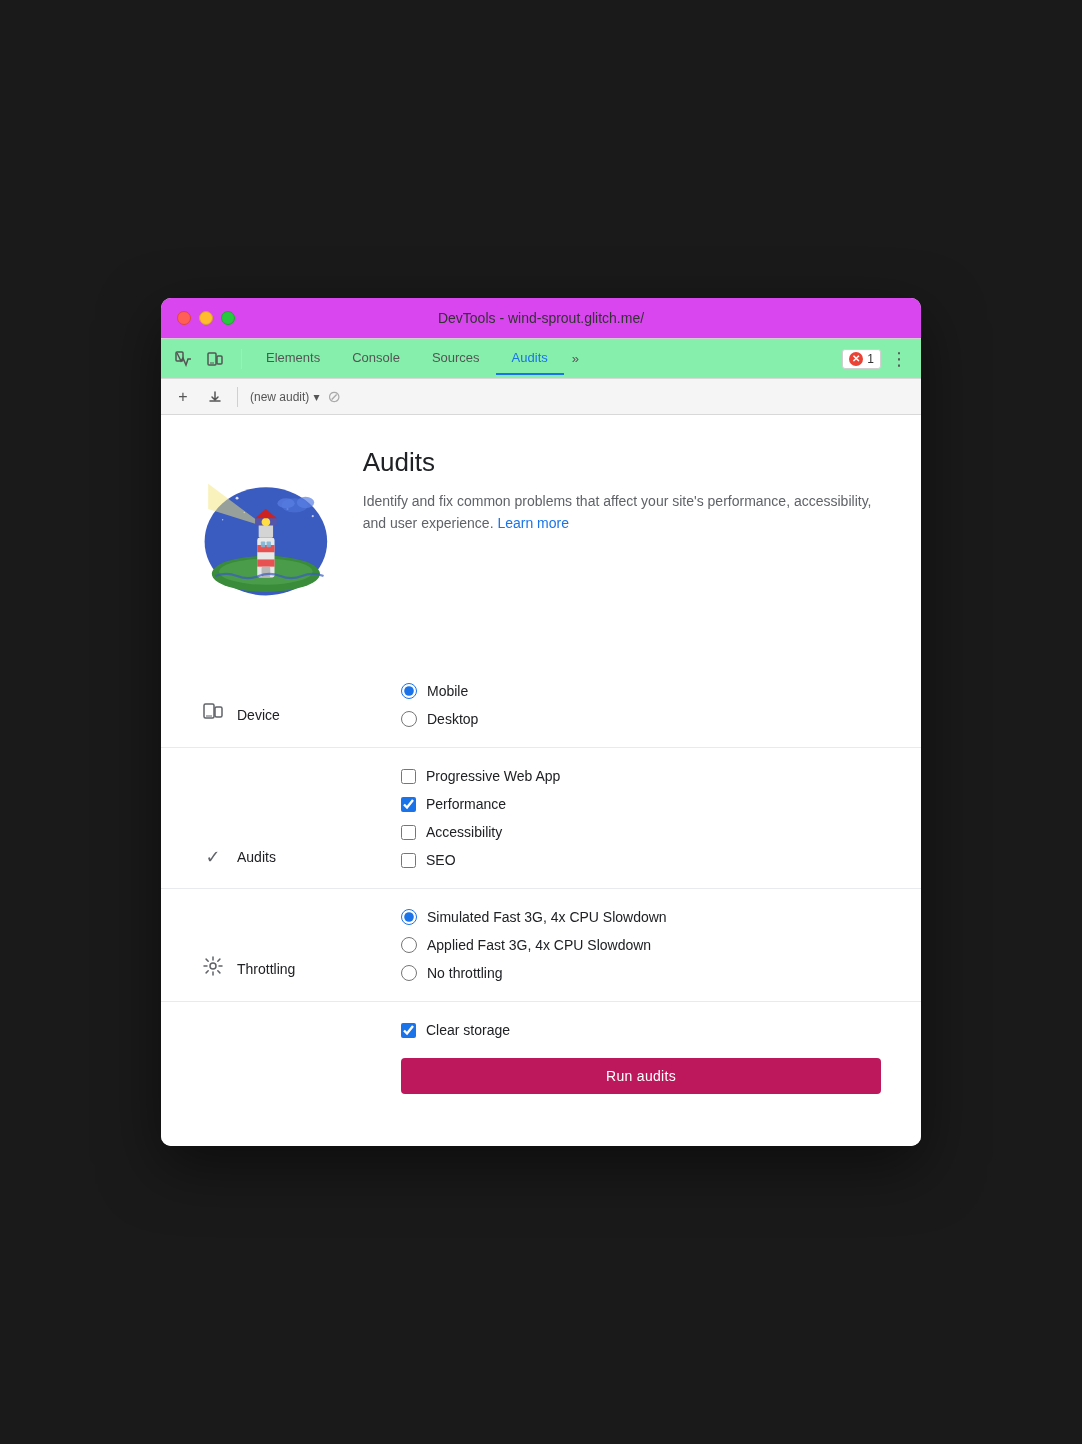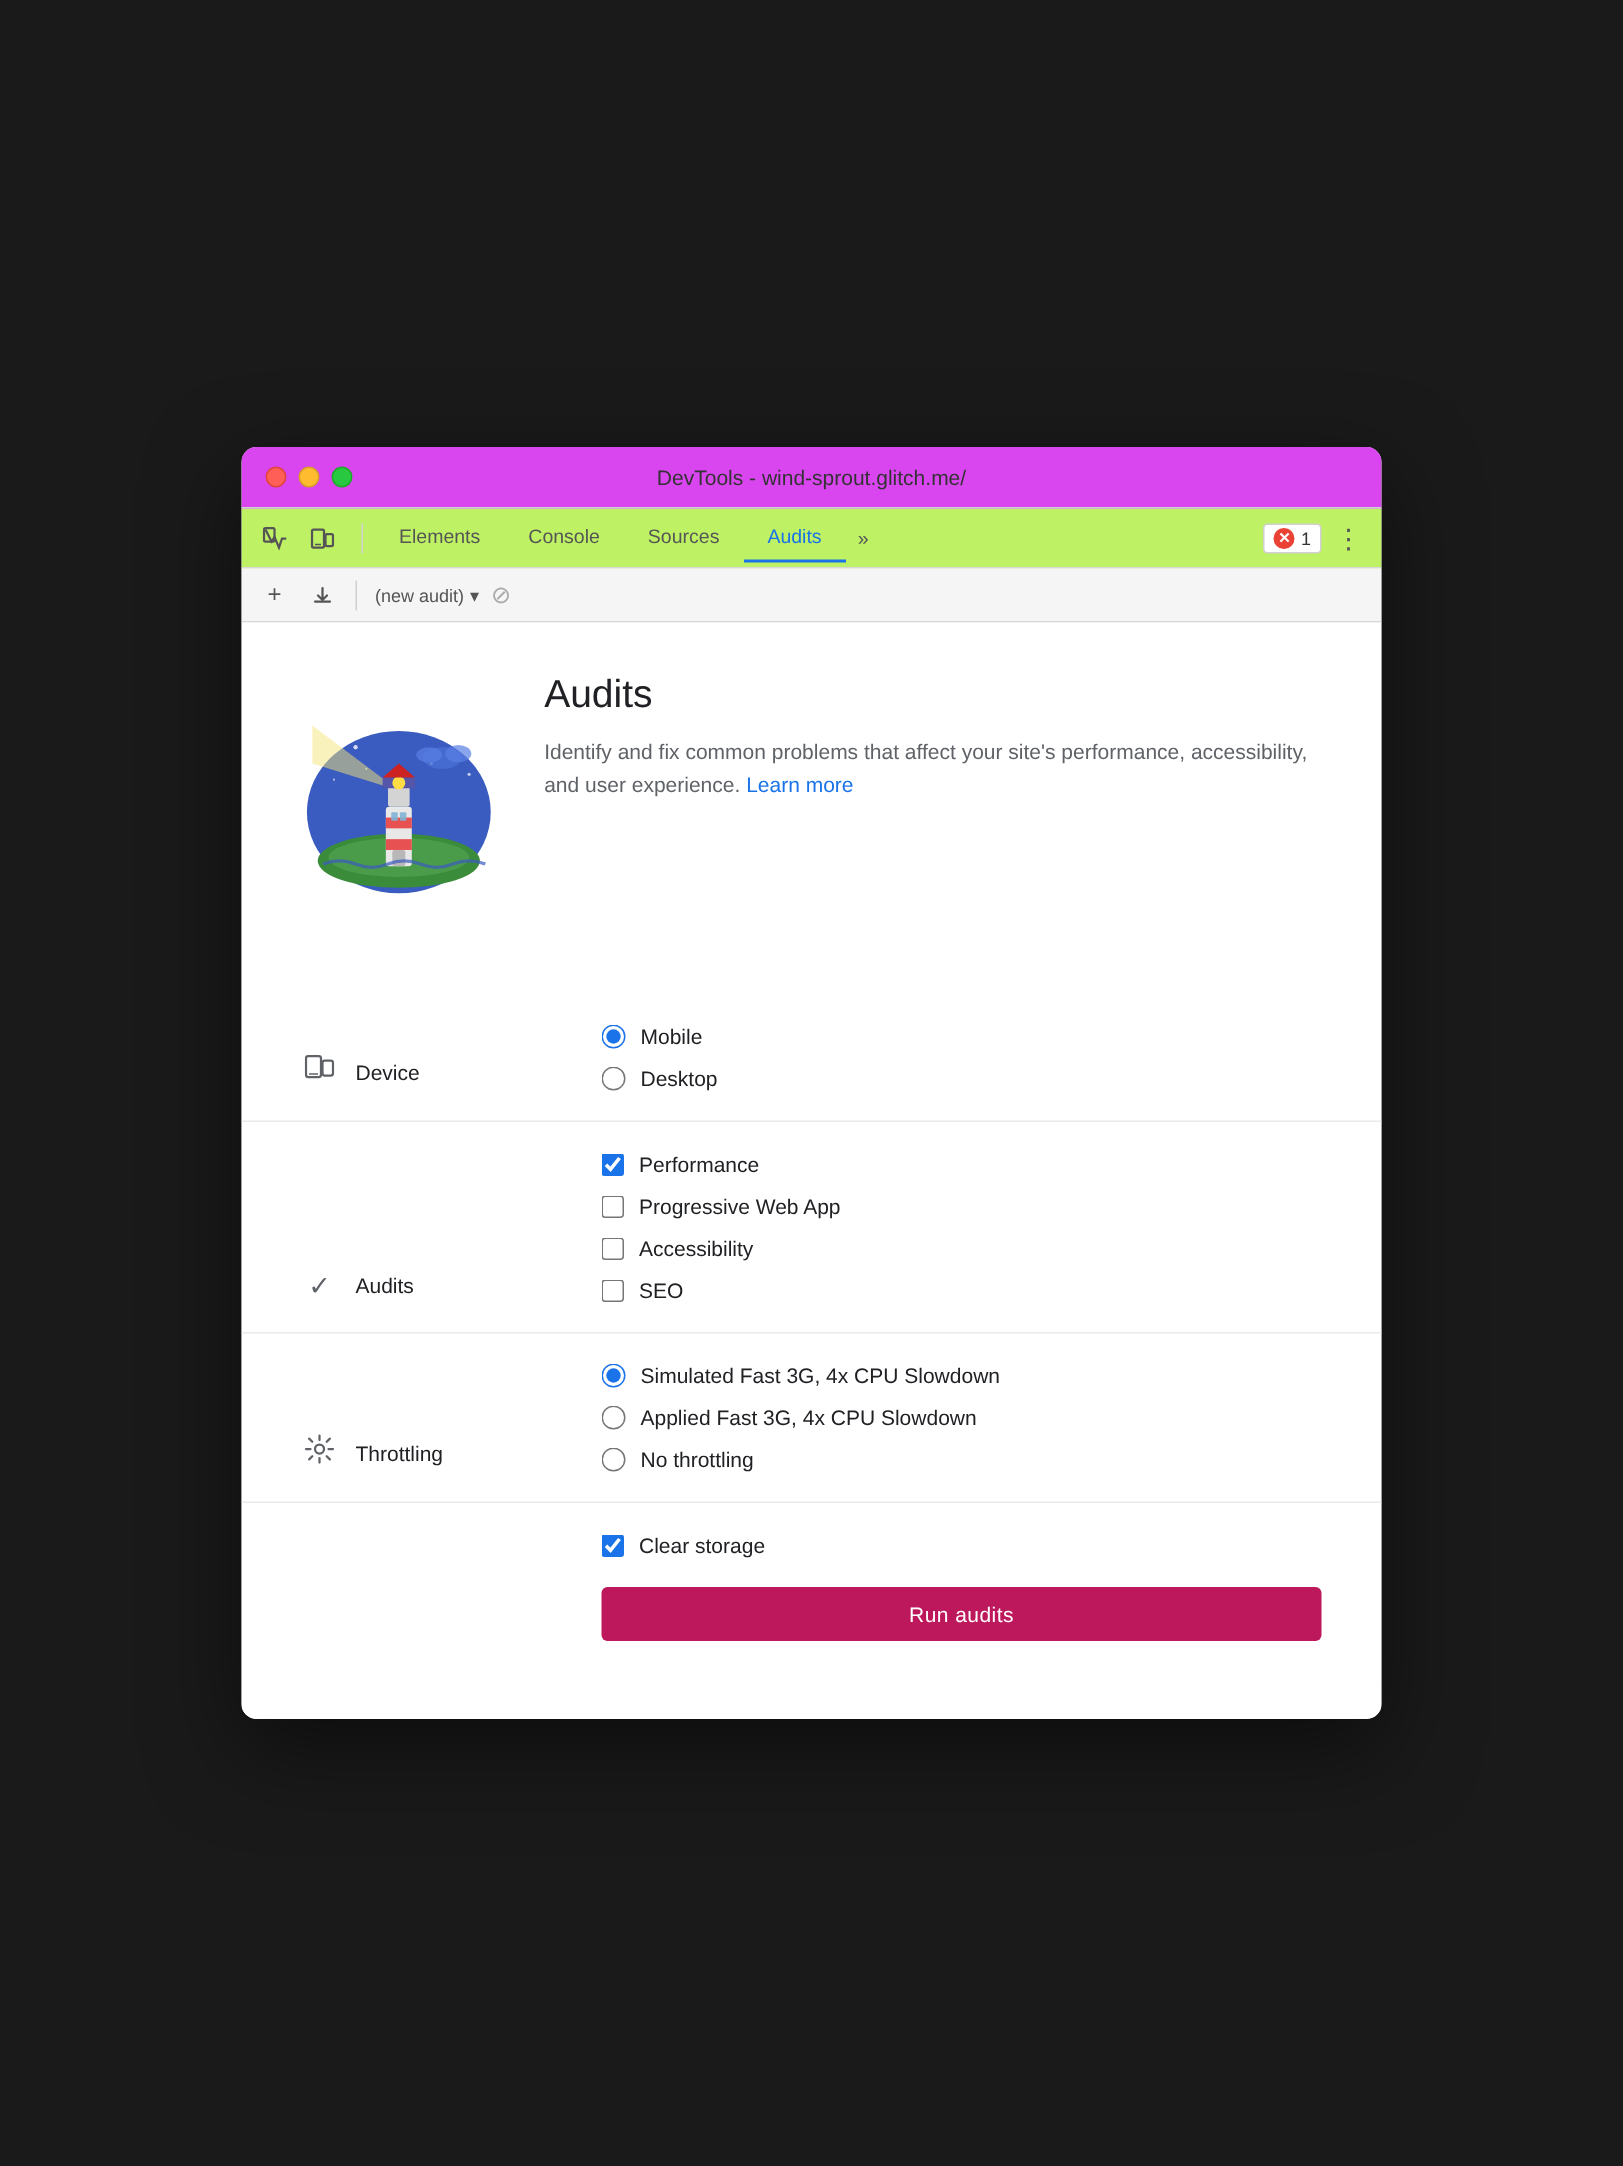--- a/index.html
+++ b/index.html
@@ -41,21 +41,21 @@
     }
     .tl-red { background: #ff5f57; border: 1px solid #e0443e; }
     .tl-yellow { background: #febc2e; border: 1px solid #d6a127; }
     .tl-green { background: #28c840; border: 1px solid #1aab29; }
     .titlebar-title {
       font-size: 14px;
       color: #333;
       font-weight: 500;
     }
     .toolbar {
-      background: #bef264;
+      background: #86efac;
       border-bottom: 1px solid #d8d8d8;
       display: flex;
       align-items: center;
       padding: 0 8px;
       height: 40px;
       gap: 4px;
     }
     .toolbar-icons {
       display: flex;
       align-items: center;
@@ -453,26 +453,26 @@
       </div>
     </div>
 
     <div class="settings-section">
       <div class="section-label">
         <span class="section-label-icon">✓</span>
         <span class="section-label-text">Audits</span>
       </div>
       <div class="section-options">
         <label class="checkbox-option">
+          <input type="checkbox" style="">
+          <span class="checkbox-label">Progressive Web App</span>
+        </label>
+        <label class="checkbox-option">
           <input type="checkbox" checked="" style="">
           <span class="checkbox-label">Performance</span>
-        </label>
-        <label class="checkbox-option">
-          <input type="checkbox" style="">
-          <span class="checkbox-label">Progressive Web App</span>
         </label>
         <label class="checkbox-option">
           <input type="checkbox" style="">
           <span class="checkbox-label">Accessibility</span>
         </label>
         <label class="checkbox-option">
           <input type="checkbox" style="">
           <span class="checkbox-label">SEO</span>
         </label>
       </div>

